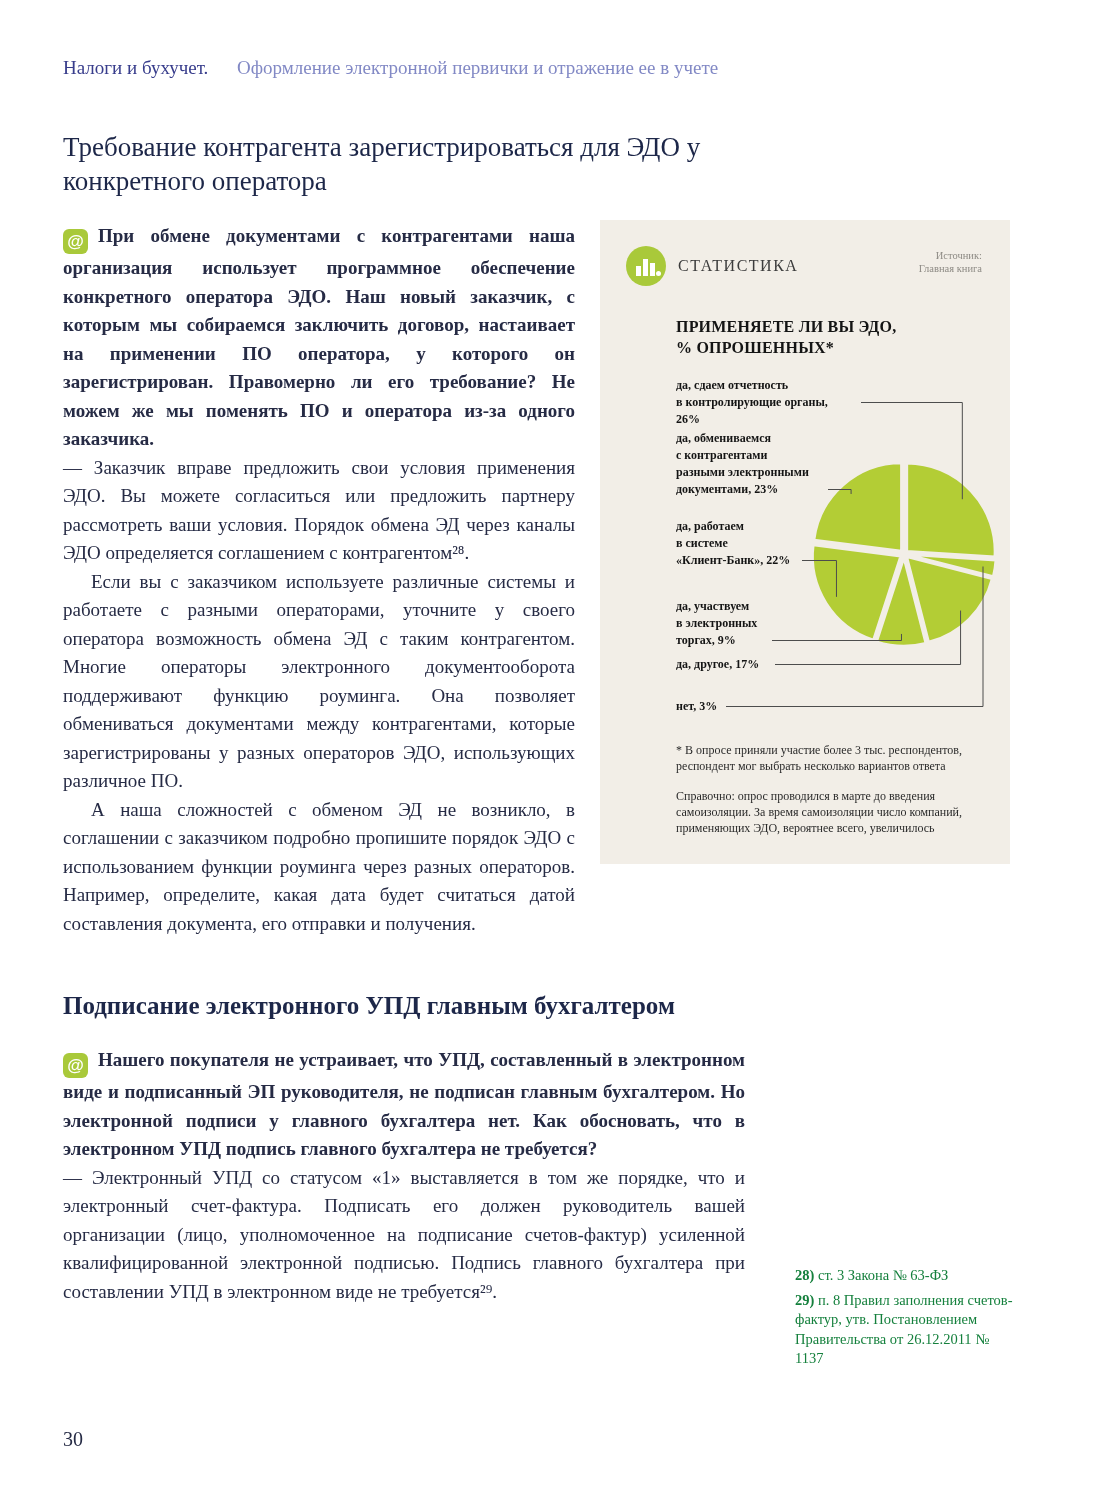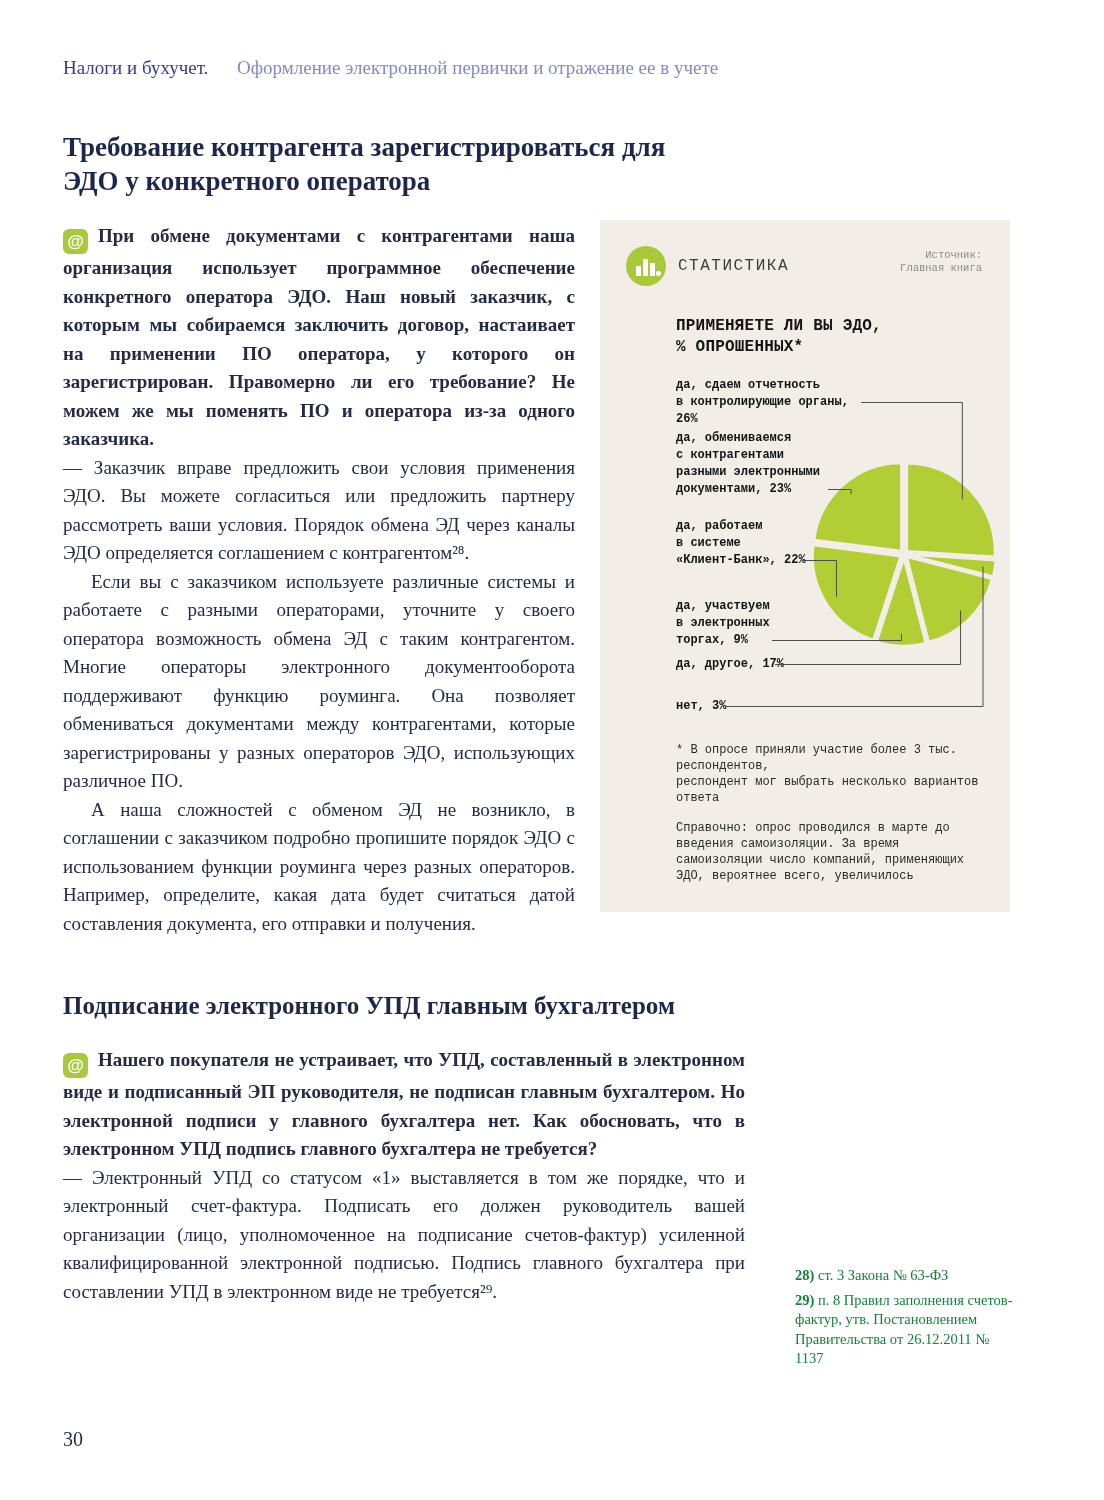--- a/index.html
+++ b/index.html
@@ -9,40 +9,40 @@
     font-family:"Liberation Serif","DejaVu Serif",serif;
     color:#262b45;
   }
   .page { position:relative; width:1104px; height:1500px; overflow:hidden; padding:56px 94px 0 63px; }
 
   
   header { font-size:19px; line-height:24px; }
   header .brand { font-weight:normal; color:#383d8c; }
   header .sub { color:#8289c5;margin-left:24px; }
 
-  h1 { margin-top:50px; max-width:660px; font-size:27px; line-height:34px; font-weight:bold; color:#1d2749; }
+  h1 { margin-top:50px; max-width:660px; font-size:27px; line-height:34px; font-weight:normal; color:#1d2749; }
   h2 { margin:52px 0 24px; max-width:620px; font-size:25px; line-height:32px; font-weight:bold; color:#1d2749; }
 
   
   .text-col { width:682px; margin-top:24px; font-size:19px; line-height:28.5px; text-align:justify; hyphens:auto; -webkit-hyphens:auto; }
   .text-col p.q { font-weight:bold; }
   .text-col p.a { font-weight:normal; }
   .text-col p.indent { text-indent:28px; }
   .at-badge {
     display:inline-block; width:25px; height:25px; border-radius:6px;
     background:#a9c93a; color:#ffffff; text-align:center; line-height:25px;
     font-family:"Liberation Sans","DejaVu Sans",sans-serif; font-size:17px; font-weight:bold;
     margin-right:10px; vertical-align:-5px; text-indent:0;
   }
 
   
   .stats {
     float:right; width:410px; margin:22px 0 30px 25px;
     background:#f2eee7; padding:26px 28px 28px 26px;
-    font-family:Liberation Mono, monospace; color:#1c1c1c;
+    font-family:Liberation Serif, serif; color:#1c1c1c;
     text-align:left;
   }
   .stats-head { display:flex; align-items:flex-start; }
   .stat-icon { width:40px; height:40px; flex:0 0 40px; }
   .stats-label { margin-left:12px; padding-top:11px; font-size:16px; letter-spacing:1.5px; color:#3c3c3c; }
   .source { margin-left:auto; padding-top:3px; text-align:right; font-size:10.5px; line-height:13px; color:#8e8b85; white-space:pre-line; }
   .stats-title { margin:30px 0 0 50px; font-size:16px; line-height:21px; font-weight:bold; color:#141414; white-space:pre-line; letter-spacing:.2px; }
   .chart { position:relative; height:352px; margin:14px -28px 0 -26px; }
   .chart svg.pie { position:absolute; left:0; top:0; width:410px; height:352px; }
   .chart-label {

